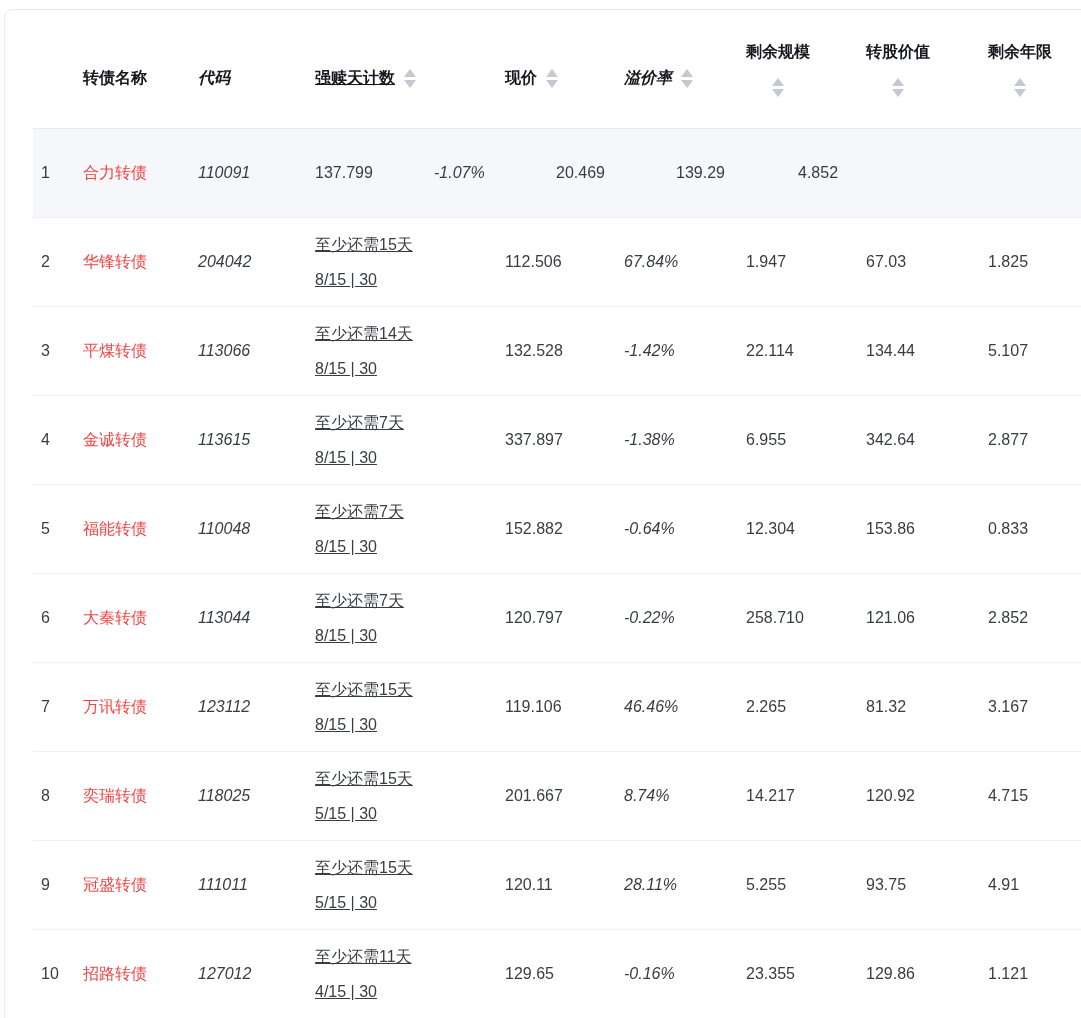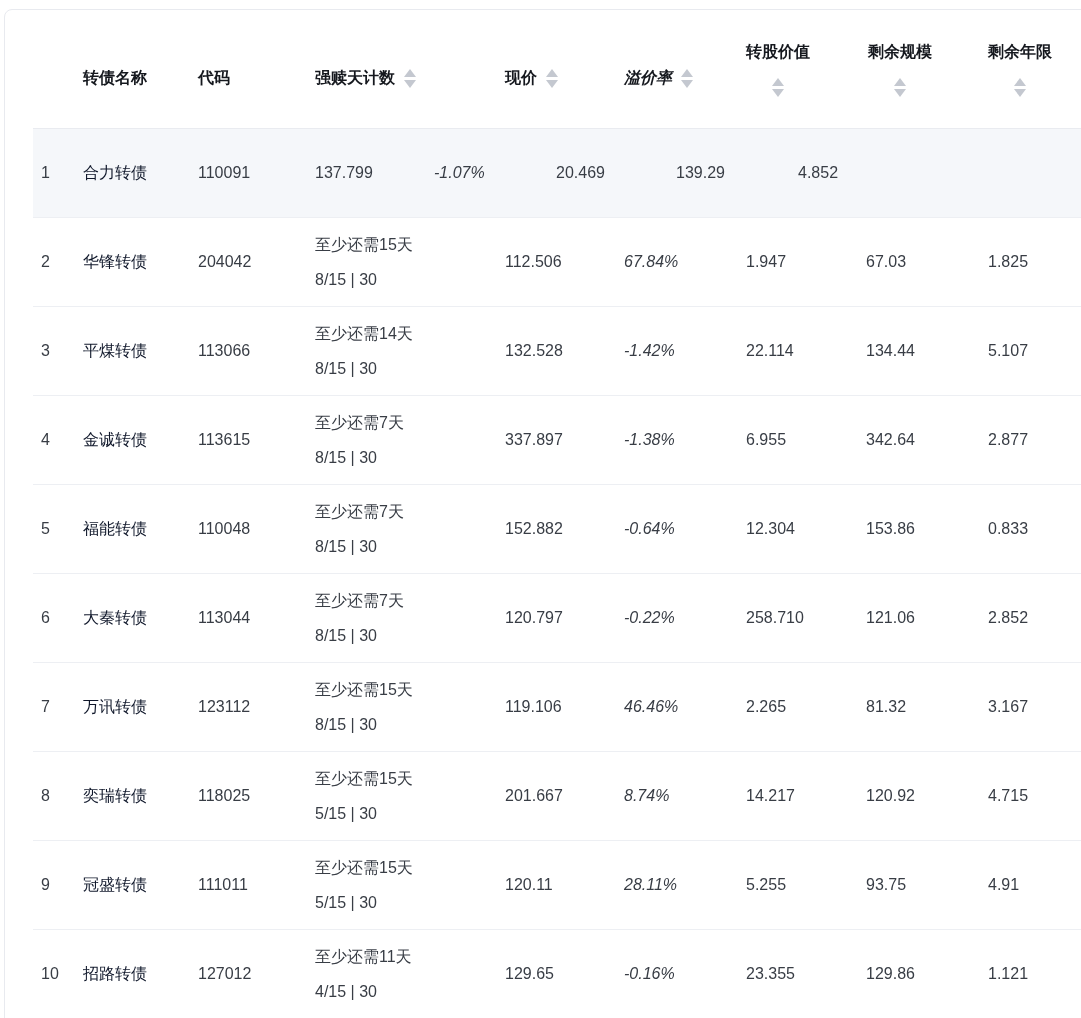--- a/index.html
+++ b/index.html
@@ -68,27 +68,27 @@
     background: #ffffff;
   }
   .tr.highlight { background: #f5f7fa; }
   .td {
     box-sizing: border-box;
     padding-left: 8px;
     font-size: 16px;
     color: #383d45;
   }
   .td.days div { line-height: 35px; }
-  .bond-link { color: #0f172a; cursor: pointer; text-decoration: none; }
+  .bond-link { color: #ef4444; cursor: pointer; text-decoration: none; }
 
   
   .col-idx   { width: 42px;  }
   .col-name  { width: 115px; }
-  .col-code  { width: 117px; }
-  .col-days  { width: 190px; }
+  .col-code  { width: 117px; font-style: italic; }
+  .col-days  { width: 190px; text-decoration: underline; }
   .col-price { width: 119px; }
   .col-prem  { width: 122px; font-style: italic; }
   .col-scale { width: 120px; }
   .col-value { width: 122px; }
   .col-years { width: 122px; }
 </style>
 </head>
 <body>
 
 <div class="card">
@@ -116,32 +116,32 @@
             <i class="caret down"></i>
           </span>
       </div>
       <div class="th single col-prem">
         <span>溢价率</span>
         <span class="caret-wrap">
             <i class="caret up"></i>
             <i class="caret down"></i>
           </span>
       </div>
-      <div class="th col-value">
+      <div class="th col-scale">
         <span class="th-stack">
-          <span>转股价值</span>
+          <span>剩余规模</span>
           <span class="caret-wrap">
               <i class="caret up"></i>
               <i class="caret down"></i>
             </span>
         </span>
       </div>
-      <div class="th col-scale">
+      <div class="th col-value">
         <span class="th-stack">
-          <span>剩余规模</span>
+          <span>转股价值</span>
           <span class="caret-wrap">
               <i class="caret up"></i>
               <i class="caret down"></i>
             </span>
         </span>
       </div>
       <div class="th col-years">
         <span class="th-stack">
           <span>剩余年限</span>
           <span class="caret-wrap">

